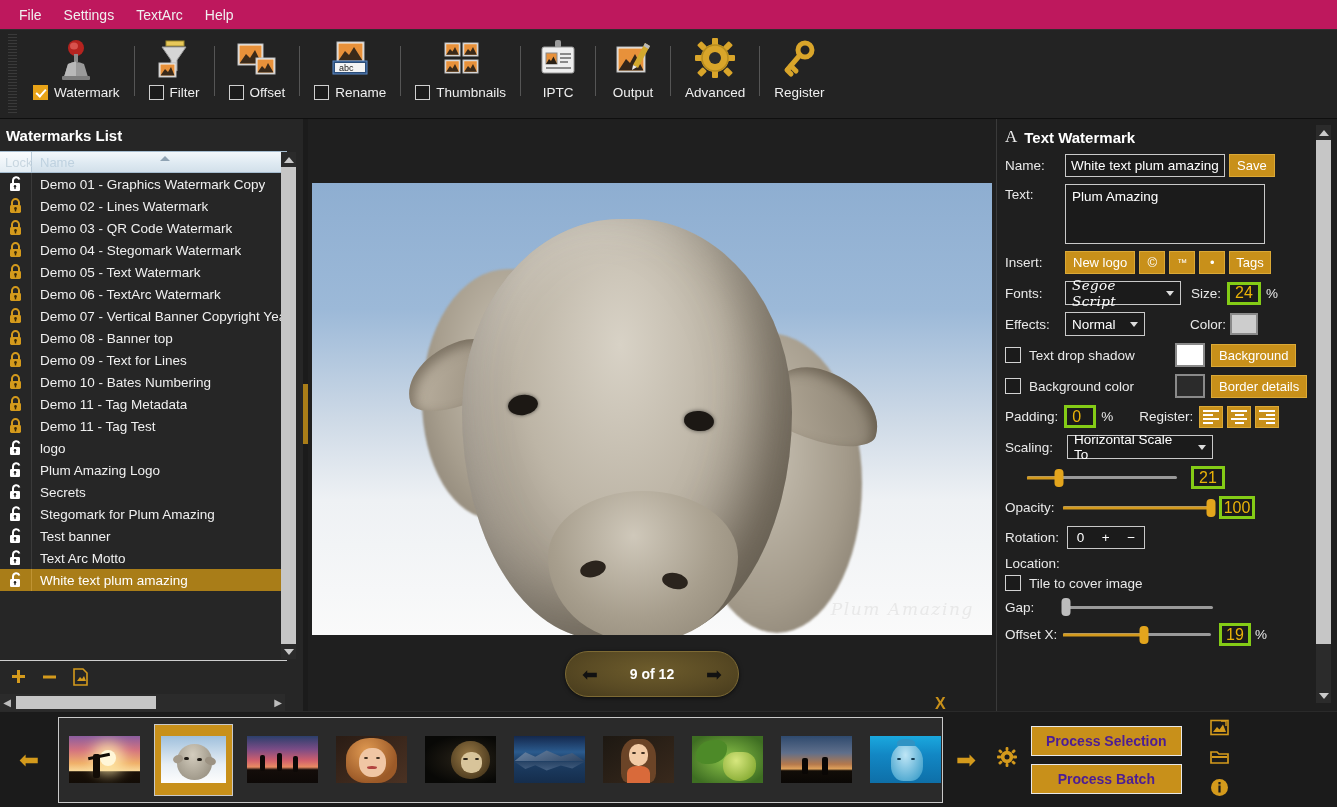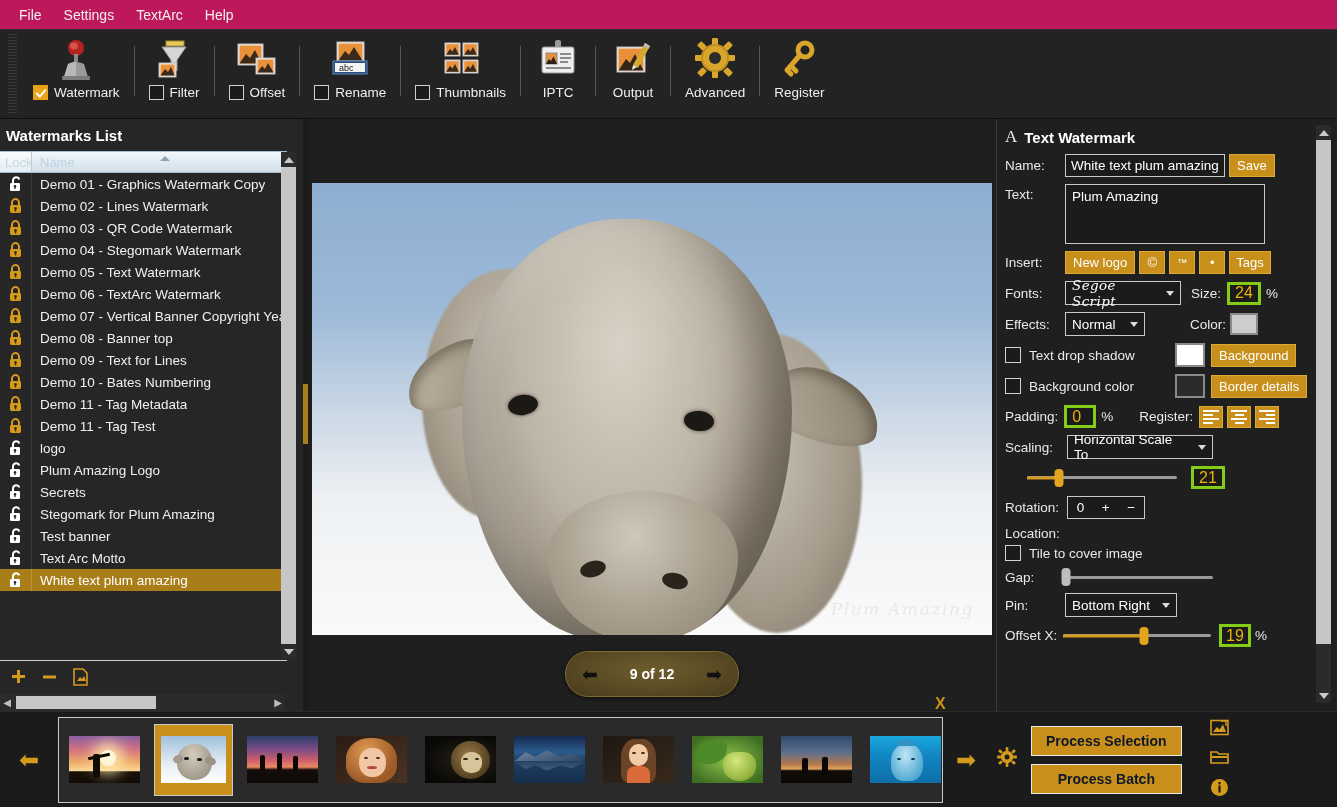--- a/index.html
+++ b/index.html
@@ -219,21 +219,21 @@
   .filmstrip { flex:none; width:885px; height:86px; border:1px solid #c9c9c9; background:#2a2a2a;
      display:flex; align-items:center; gap:10px; padding:4px 6px; overflow:hidden; }
   .thumb { width:79px; height:72px; flex:none; display:flex; align-items:center; justify-content:center;
      background:#2a2a2a; }
   .thumb.sel { background:#c8901a; }
   .thumb .pic { width:71px; height:47px; overflow:hidden; position:relative; }
   .bt-right { flex:1; display:flex; align-items:center; gap:14px; padding-left:6px; position:relative; }
   .x-mark { position:absolute; left:-8px; top:-24px; color:#c8901a; font-weight:bold; font-size:16px; }
   .gear { color:#d49a1c; font-size:19px; }
   .pbtns { display:flex; flex-direction:column; gap:8px; }
-  .pbtn { background:#c8901a; border:1px solid #e8e8e8; color:#0f172a; font-weight:bold; font-size:14px;
+  .pbtn { background:#c8901a; border:1px solid #e8e8e8; color:#4c1d95; font-weight:bold; font-size:14px;
     padding:6px 14px; text-align:center; cursor:default; min-width:124px; }
   .icol { display:flex; flex-direction:column; gap:9px; margin-left:14px; color:#d49a1c; font-size:16px; }
 </style>
 </head>
 <body>
 
 <div class="app">
 
   <div class="menubar">
     <div class="mi">File</div>
@@ -821,20 +821,29 @@
         <div class="frow">
           <span style="width:22px;flex:none;"></span>
           <div class="slider" style="width:150px;">
             <div class="strack"></div>
             <div class="sfill" style="width:21%;"></div>
             <div class="sthumb" style="left:21%;"></div>
           </div>
           <span class="numbox" style="margin-left:14px;">21</span>
         </div>
 
+        <div class="frow">
+          <span class="lbl" style="width:58px;flex:none;">Opacity:</span>
+          <div class="slider" style="width:148px;">
+            <div class="strack"></div>
+            <div class="sfill" style="width:100%;"></div>
+            <div class="sthumb" style="left:100%;"></div>
+          </div>
+          <span class="numbox" style="margin-left:8px;width:36px;">100</span>
+        </div>
 
         <div class="frow">
           <span class="lbl" style="width:62px;flex:none;">Rotation:</span>
           <span class="spin">
             <span>0</span>
             <span>+</span>
             <span>−</span>
           </span>
         </div>
 
@@ -850,27 +859,20 @@
         </div>
 
         <div class="frow">
           <span class="lbl" style="width:60px;flex:none;">Gap:</span>
           <div class="slider" style="width:148px;">
             <div class="strack"></div>
             <div class="sthumb grey" style="left:1%;"></div>
           </div>
         </div>
 
-        <div class="frow">
-          <span class="lbl" style="width:60px;flex:none;">Pin:</span>
-          <div class="sel" style="width:112px;">
-            <span>Bottom Right</span>
-            <span class="car"></span>
-          </div>
-        </div>
 
         <div class="frow">
           <span class="lbl" style="width:58px;flex:none;">Offset X:</span>
           <div class="slider" style="width:148px;">
             <div class="strack"></div>
             <div class="sfill" style="width:55%;"></div>
             <div class="sthumb" style="left:55%;"></div>
           </div>
           <span class="numbox" style="margin-left:8px;width:32px;">19</span>
           <span class="lbl" style="margin-left:4px;">%</span>

